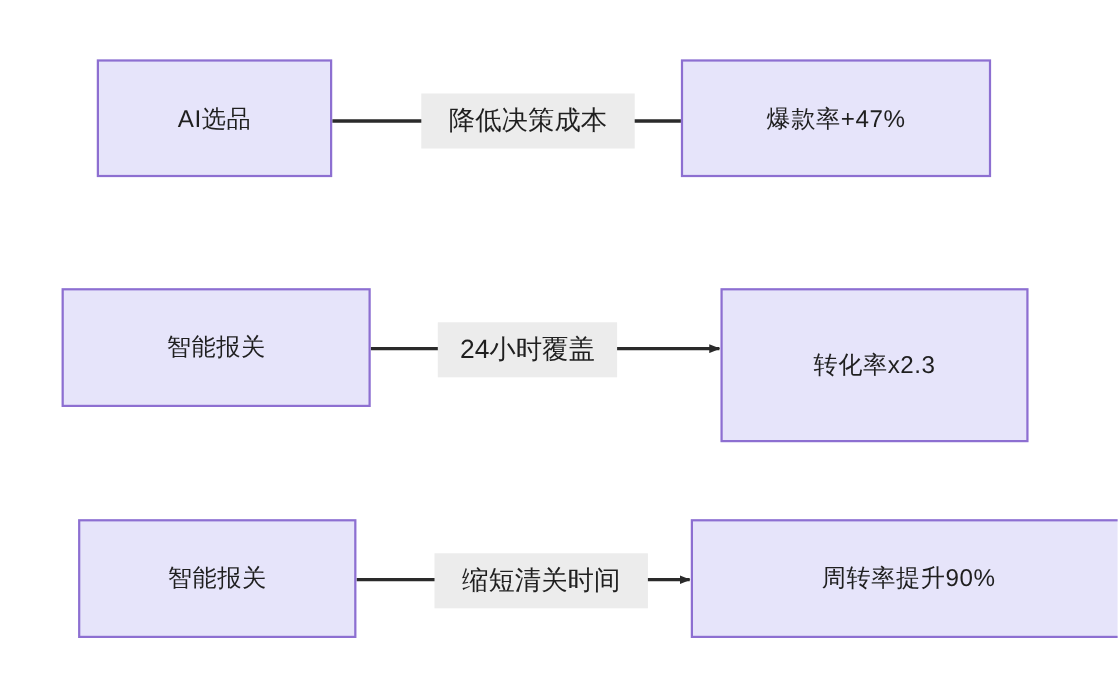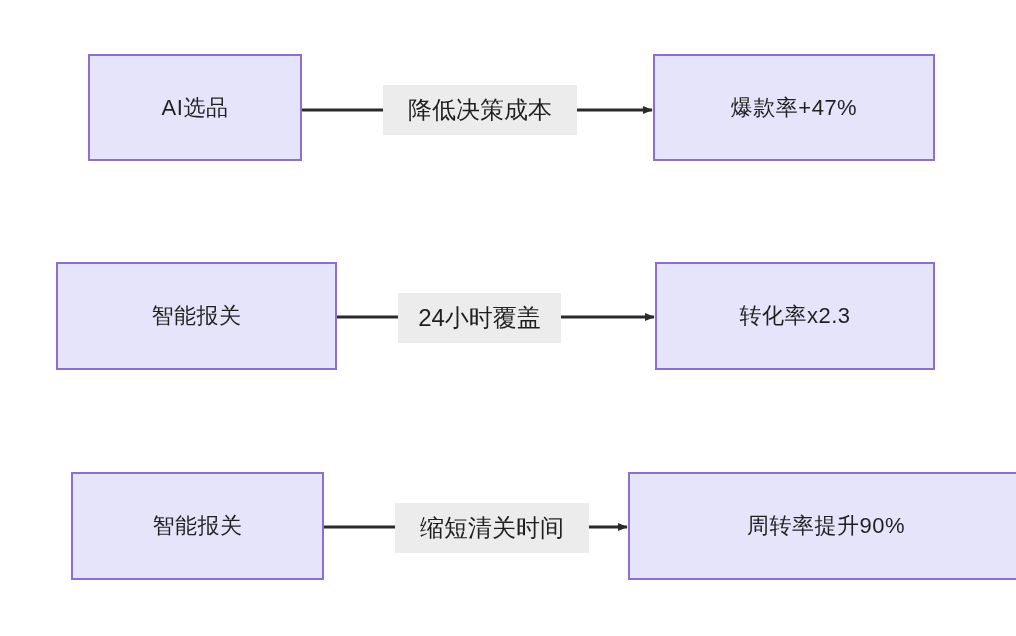--- a/index.html
+++ b/index.html
@@ -73,27 +73,27 @@
         <line x1="302" y1="110" x2="652" y2="110" stroke="#2a2a2a" stroke-width="3" marker-end="url(#arrowhead)"></line>
         <line x1="337" y1="317" x2="654" y2="317" stroke="#2a2a2a" stroke-width="3" marker-end="url(#arrowhead)"></line>
         <line x1="324" y1="527" x2="627" y2="527" stroke="#2a2a2a" stroke-width="3" marker-end="url(#arrowhead)"></line>
       </g>
   </svg>
 
   <div id="nodes-layer">
       <div class="node" style="left: 88px; top: 54px; width: 214px; height: 107px; background: rgb(230, 228, 250); border-color: rgb(141, 111, 209); color: rgb(31, 31, 31);">
         <span class="node-label">AI选品</span>
       </div>
-      <div class="node" style="left: 653px; top: 54px; width: 282px; height: 107px; background: rgb(230, 228, 250); border-color: rgb(141, 111, 209); color: rgb(31, 31, 31);">
+      <div class="node" style="left: 619px; top: 54px; width: 282px; height: 107px; background: rgb(230, 228, 250); border-color: rgb(141, 111, 209); color: rgb(31, 31, 31);">
         <span class="node-label">爆款率+47%</span>
       </div>
       <div class="node" style="left: 56px; top: 262px; width: 281px; height: 108px; background: rgb(230, 228, 250); border-color: rgb(141, 111, 209); color: rgb(31, 31, 31);">
         <span class="node-label">智能报关</span>
       </div>
-      <div class="node" style="left: 655px; top: 262px; width: 280px; height: 108px; background: rgb(230, 228, 250); border-color: rgb(141, 111, 209); color: rgb(31, 31, 31);">
+      <div class="node" style="left: 655px; top: 262px; width: 280px; height: 140px; background: rgb(230, 228, 250); border-color: rgb(141, 111, 209); color: rgb(31, 31, 31);">
         <span class="node-label">转化率x2.3</span>
       </div>
       <div class="node" style="left: 71px; top: 472px; width: 253px; height: 108px; background: rgb(230, 228, 250); border-color: rgb(141, 111, 209); color: rgb(31, 31, 31);">
         <span class="node-label">智能报关</span>
       </div>
       <div class="node" style="left: 628px; top: 472px; width: 396px; height: 108px; background: rgb(230, 228, 250); border-color: rgb(141, 111, 209); color: rgb(31, 31, 31);">
         <span class="node-label">周转率提升90%</span>
       </div>
     </div>
   <div id="labels-layer">

